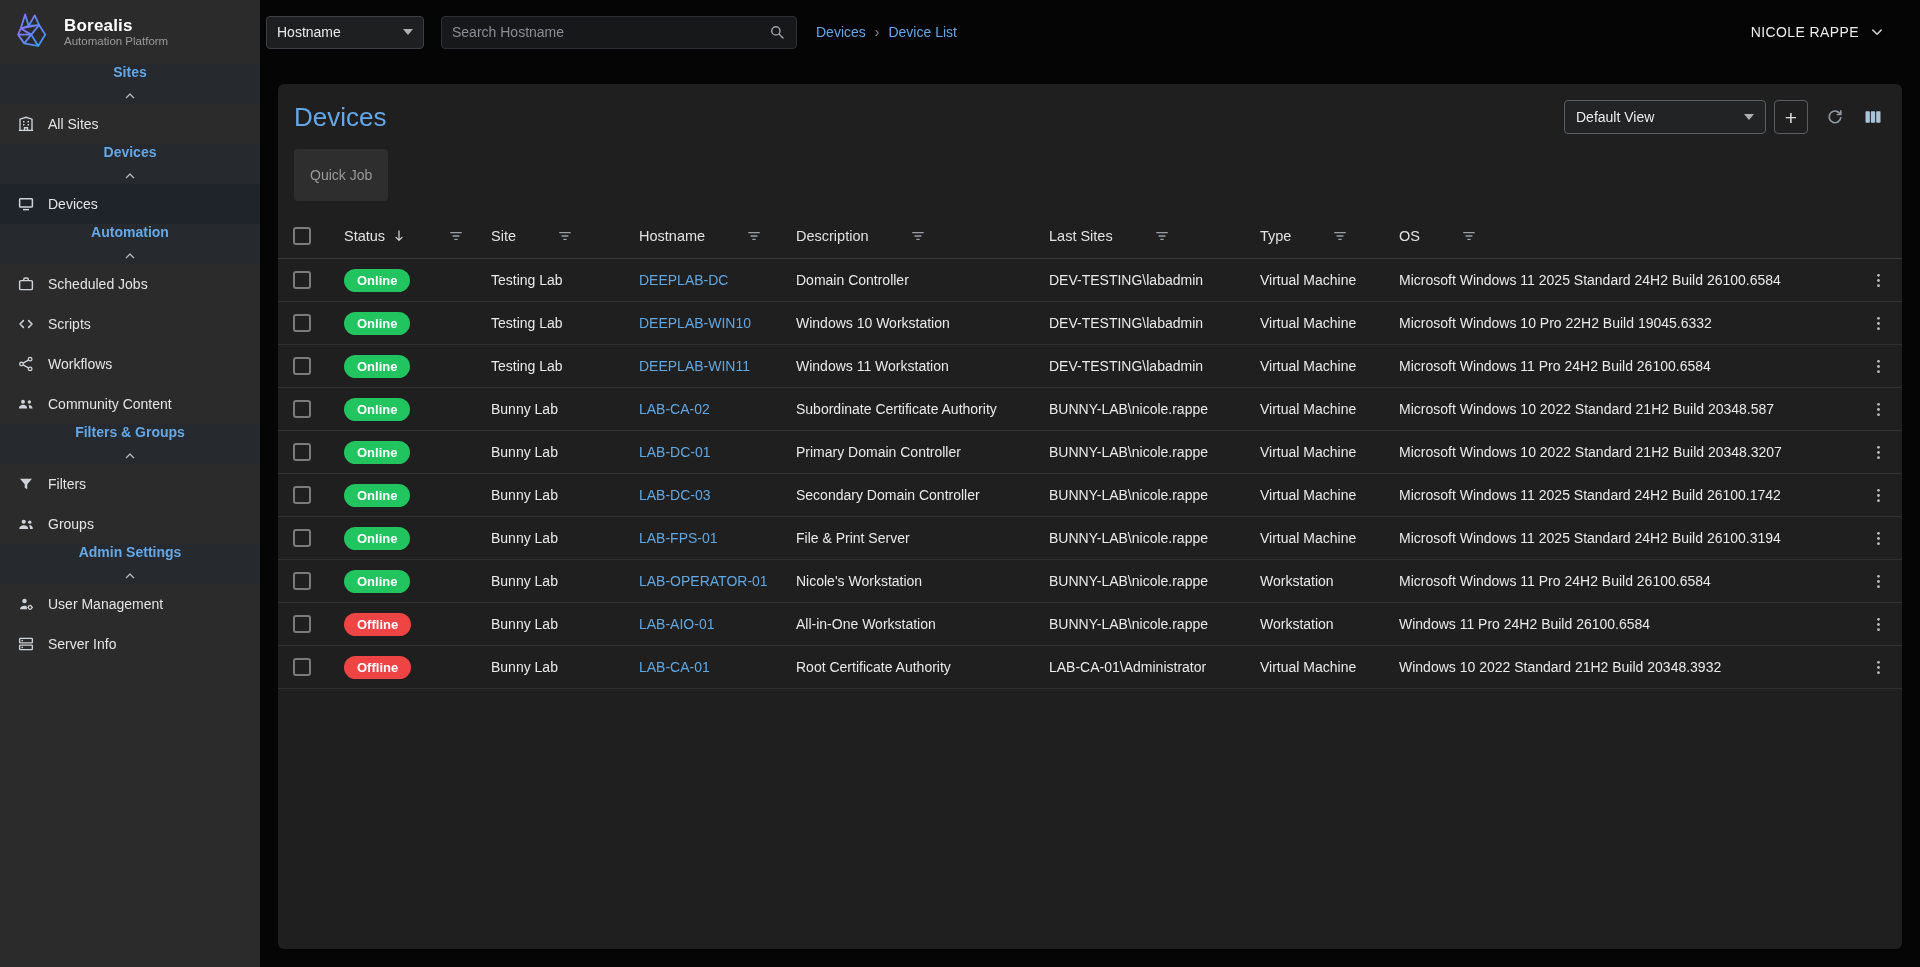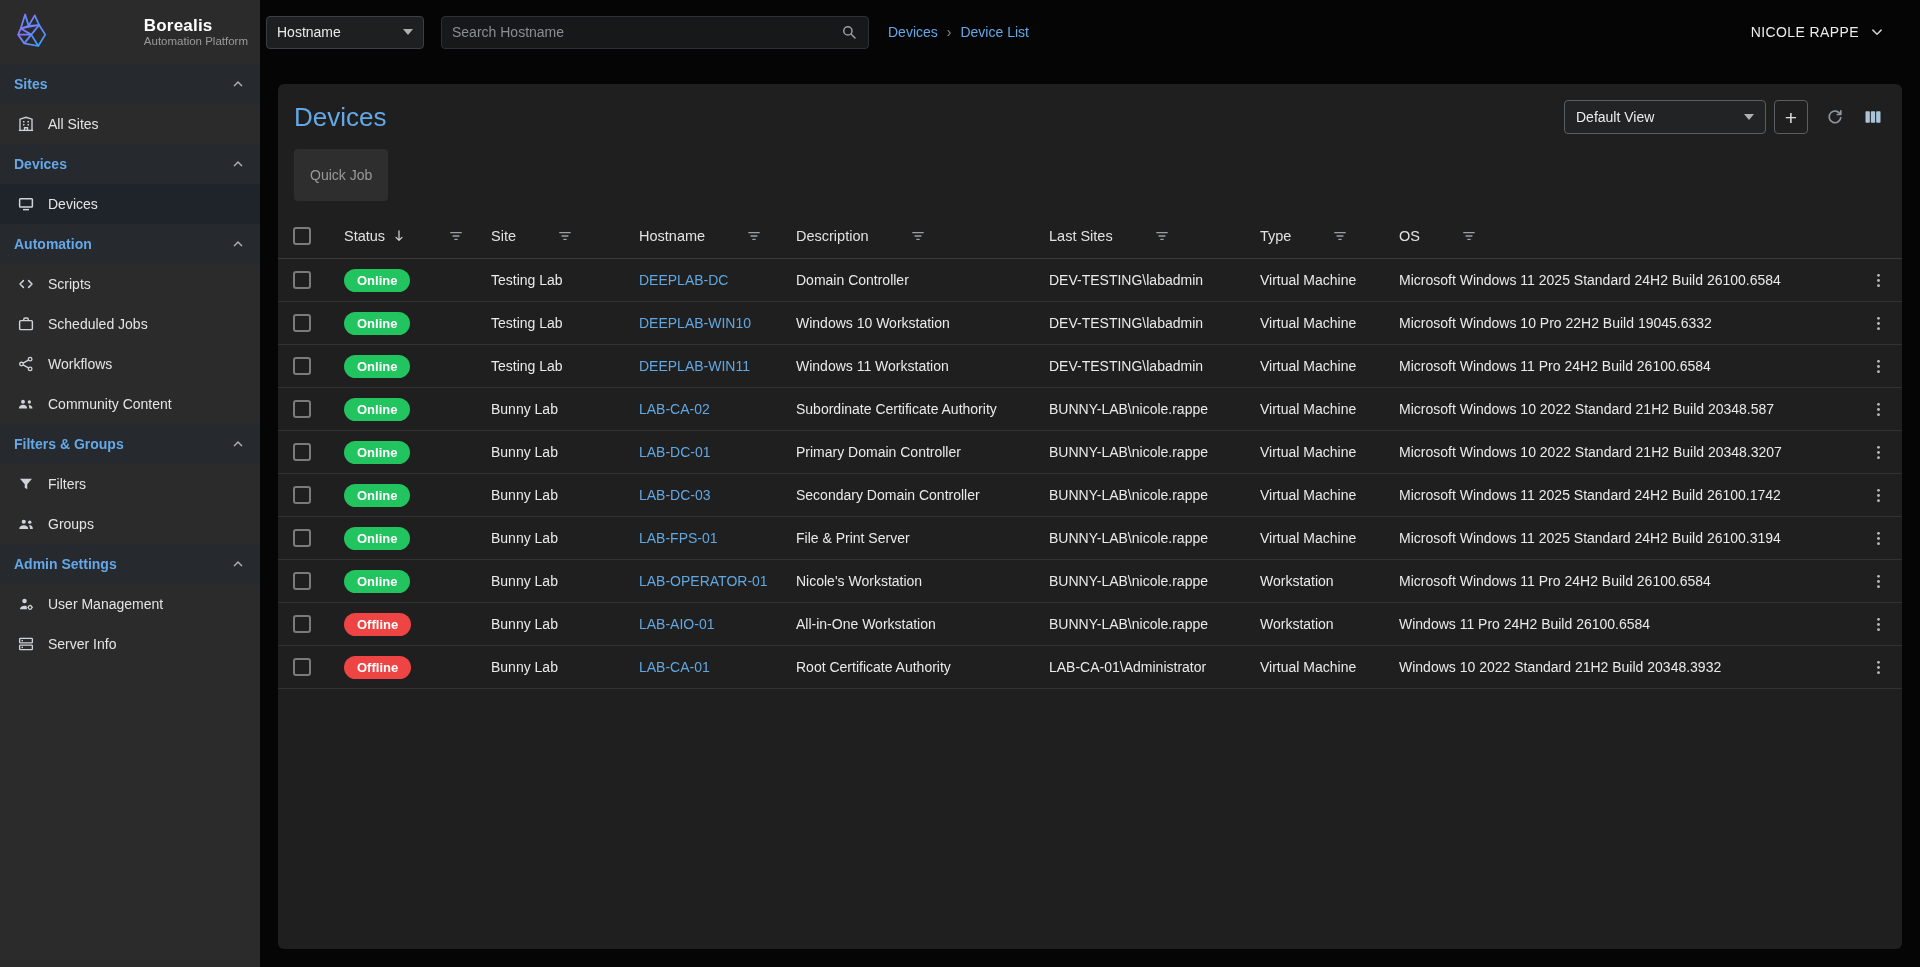--- a/index.html
+++ b/index.html
@@ -11,48 +11,48 @@
   }
   .app {
     width: 1920px; height: 967px;
     display: grid;
     grid-template-columns: 260px 1fr;
     grid-template-rows: 64px 1fr;
   }
 
   
   .sidebar { grid-row: 1 / 3; background: #2b2b2b; overflow: hidden; }
-  .logo-block { height: 64px; display: flex; align-items: center; gap: 10px; padding: 8px 12px; justify-content: space-between; }
+  .logo-block { height: 64px; display: flex; align-items: center; gap: 10px; padding: 8px 12px; }
   .logo-icon { flex: 0 0 auto; display: flex; }
   .logo-text { line-height: 1.15; }
   .logo-title { font-size: 17px; font-weight: bold; color: #ffffff; letter-spacing: .2px; }
   .logo-sub { font-size: 11.5px; color: #9a9a9a; }
   .nav-section {
     height: 40px; display: flex; align-items: center; justify-content: space-between;
-    padding: 0 14px; background: #26292d; cursor: pointer;
+    padding: 0 14px; background: #26292d; cursor: pointer; flex-direction: column;
   }
   .nav-section-label { color: var(--accent, #64a8e8); font-size: 14px; font-weight: bold; }
   .nav-chevron { color: #b5b5b5; display: flex; }
   .nav-item {
     height: 40px; display: flex; align-items: center; gap: 12px;
     padding: 0 16px; font-size: 14px; color: #e4e4e4; cursor: pointer;
   }
   .nav-item.active { background: #1f242b; }
   .nav-icon { width: 20px; display: flex; justify-content: center; color: #ced3d9; }
 
   
   .topbar { grid-column: 2; display: flex; align-items: center; padding: 0 34px 0 6px; background: #050505; }
   .field-select {
     width: 158px; height: 33px; background: #1d1f21; border: 1px solid #3c4045;
     border-radius: 4px; display: flex; align-items: center; justify-content: space-between;
     padding: 0 10px; font-size: 14px; color: #eaeaea; cursor: pointer;
   }
   .caret { color: #b0b0b0; display: flex; }
   .search-box {
-    width: 428px; height: 33px; background: #17181a; border: 1px solid #2d3034;
+    width: 356px; height: 33px; background: #17181a; border: 1px solid #2d3034;
     border-radius: 4px; display: flex; align-items: center; padding: 0 10px; margin-left: 17px;
   }
   .search-box input {
     flex: 1; background: transparent; border: none; outline: none;
     color: #dddddd; font-size: 14px; font-family: inherit;
   }
   .search-box input::placeholder { color: #8a8f94; }
   .search-icon { color: #9aa0a6; display: flex; }
   .breadcrumb { display: flex; align-items: center; gap: 9px; font-size: 14px; margin-left: 19px; }
   .crumb { color: var(--accent, #64a8e8); cursor: pointer; }
@@ -180,35 +180,35 @@
           <span class="nav-section-label">Automation</span>
           <span class="nav-chevron">
             <svg width="16" height="16" viewBox="0 0 24 24">
               <path d="M6.5 14.5 12 9l5.5 5.5" fill="none" stroke="currentColor" stroke-width="2" stroke-linecap="round" stroke-linejoin="round"></path>
             </svg>
           </span>
         </div>
         <div class="nav-item">
           <span class="nav-icon">
             <svg width="18" height="18" viewBox="0 0 24 24">
-              <path d="M8.5 7.5 4 12l4.5 4.5M15.5 7.5 20 12l-4.5 4.5" fill="none" stroke="currentColor" stroke-width="2" stroke-linecap="round" stroke-linejoin="round"></path>
-            </svg>
-          </span>
-          <span class="nav-label">Scripts</span>
-        </div>
-        <div class="nav-item">
-          <span class="nav-icon">
-            <svg width="18" height="18" viewBox="0 0 24 24">
               <g fill="none" stroke="currentColor" stroke-width="1.9">
                 <rect x="3.5" y="7.5" width="17" height="12" rx="1.5"></rect>
                 <path d="M9 7.5V6a2 2 0 0 1 2-2h2a2 2 0 0 1 2 2v1.5"></path>
               </g>
             </svg>
           </span>
           <span class="nav-label">Scheduled Jobs</span>
+        </div>
+        <div class="nav-item">
+          <span class="nav-icon">
+            <svg width="18" height="18" viewBox="0 0 24 24">
+              <path d="M8.5 7.5 4 12l4.5 4.5M15.5 7.5 20 12l-4.5 4.5" fill="none" stroke="currentColor" stroke-width="2" stroke-linecap="round" stroke-linejoin="round"></path>
+            </svg>
+          </span>
+          <span class="nav-label">Scripts</span>
         </div>
         <div class="nav-item">
           <span class="nav-icon">
             <svg width="18" height="18" viewBox="0 0 24 24">
               <g fill="none" stroke="currentColor" stroke-width="1.8">
                 <circle cx="6" cy="12" r="2.4"></circle>
                 <circle cx="17.5" cy="5.5" r="2.4"></circle>
                 <circle cx="17.5" cy="18.5" r="2.4"></circle>
                 <path d="M8.2 10.8l7-4M8.2 13.2l7 4"></path>
               </g>

